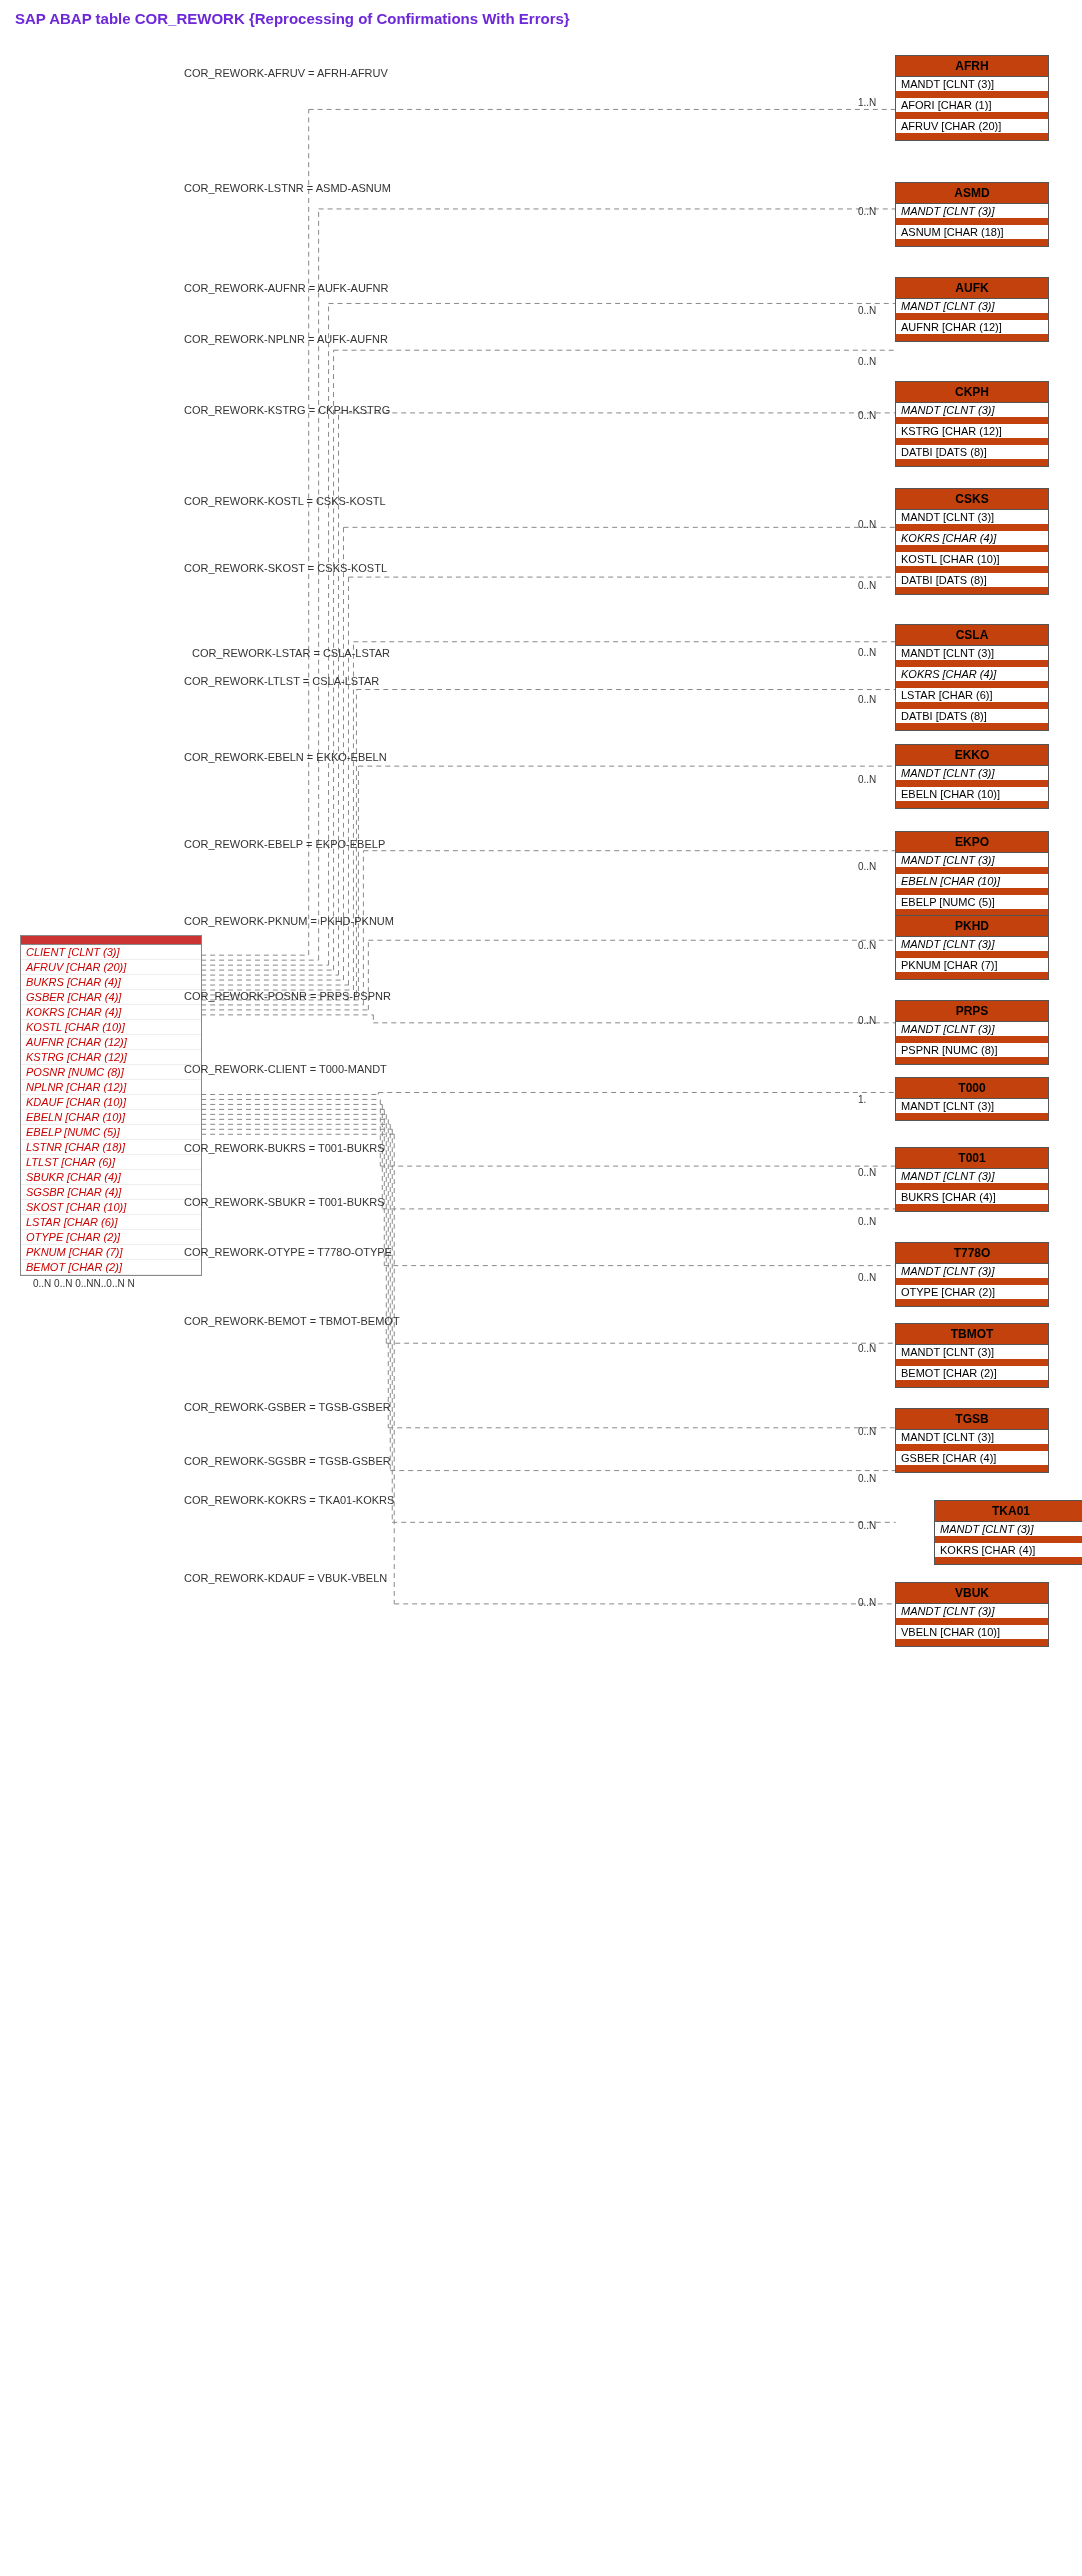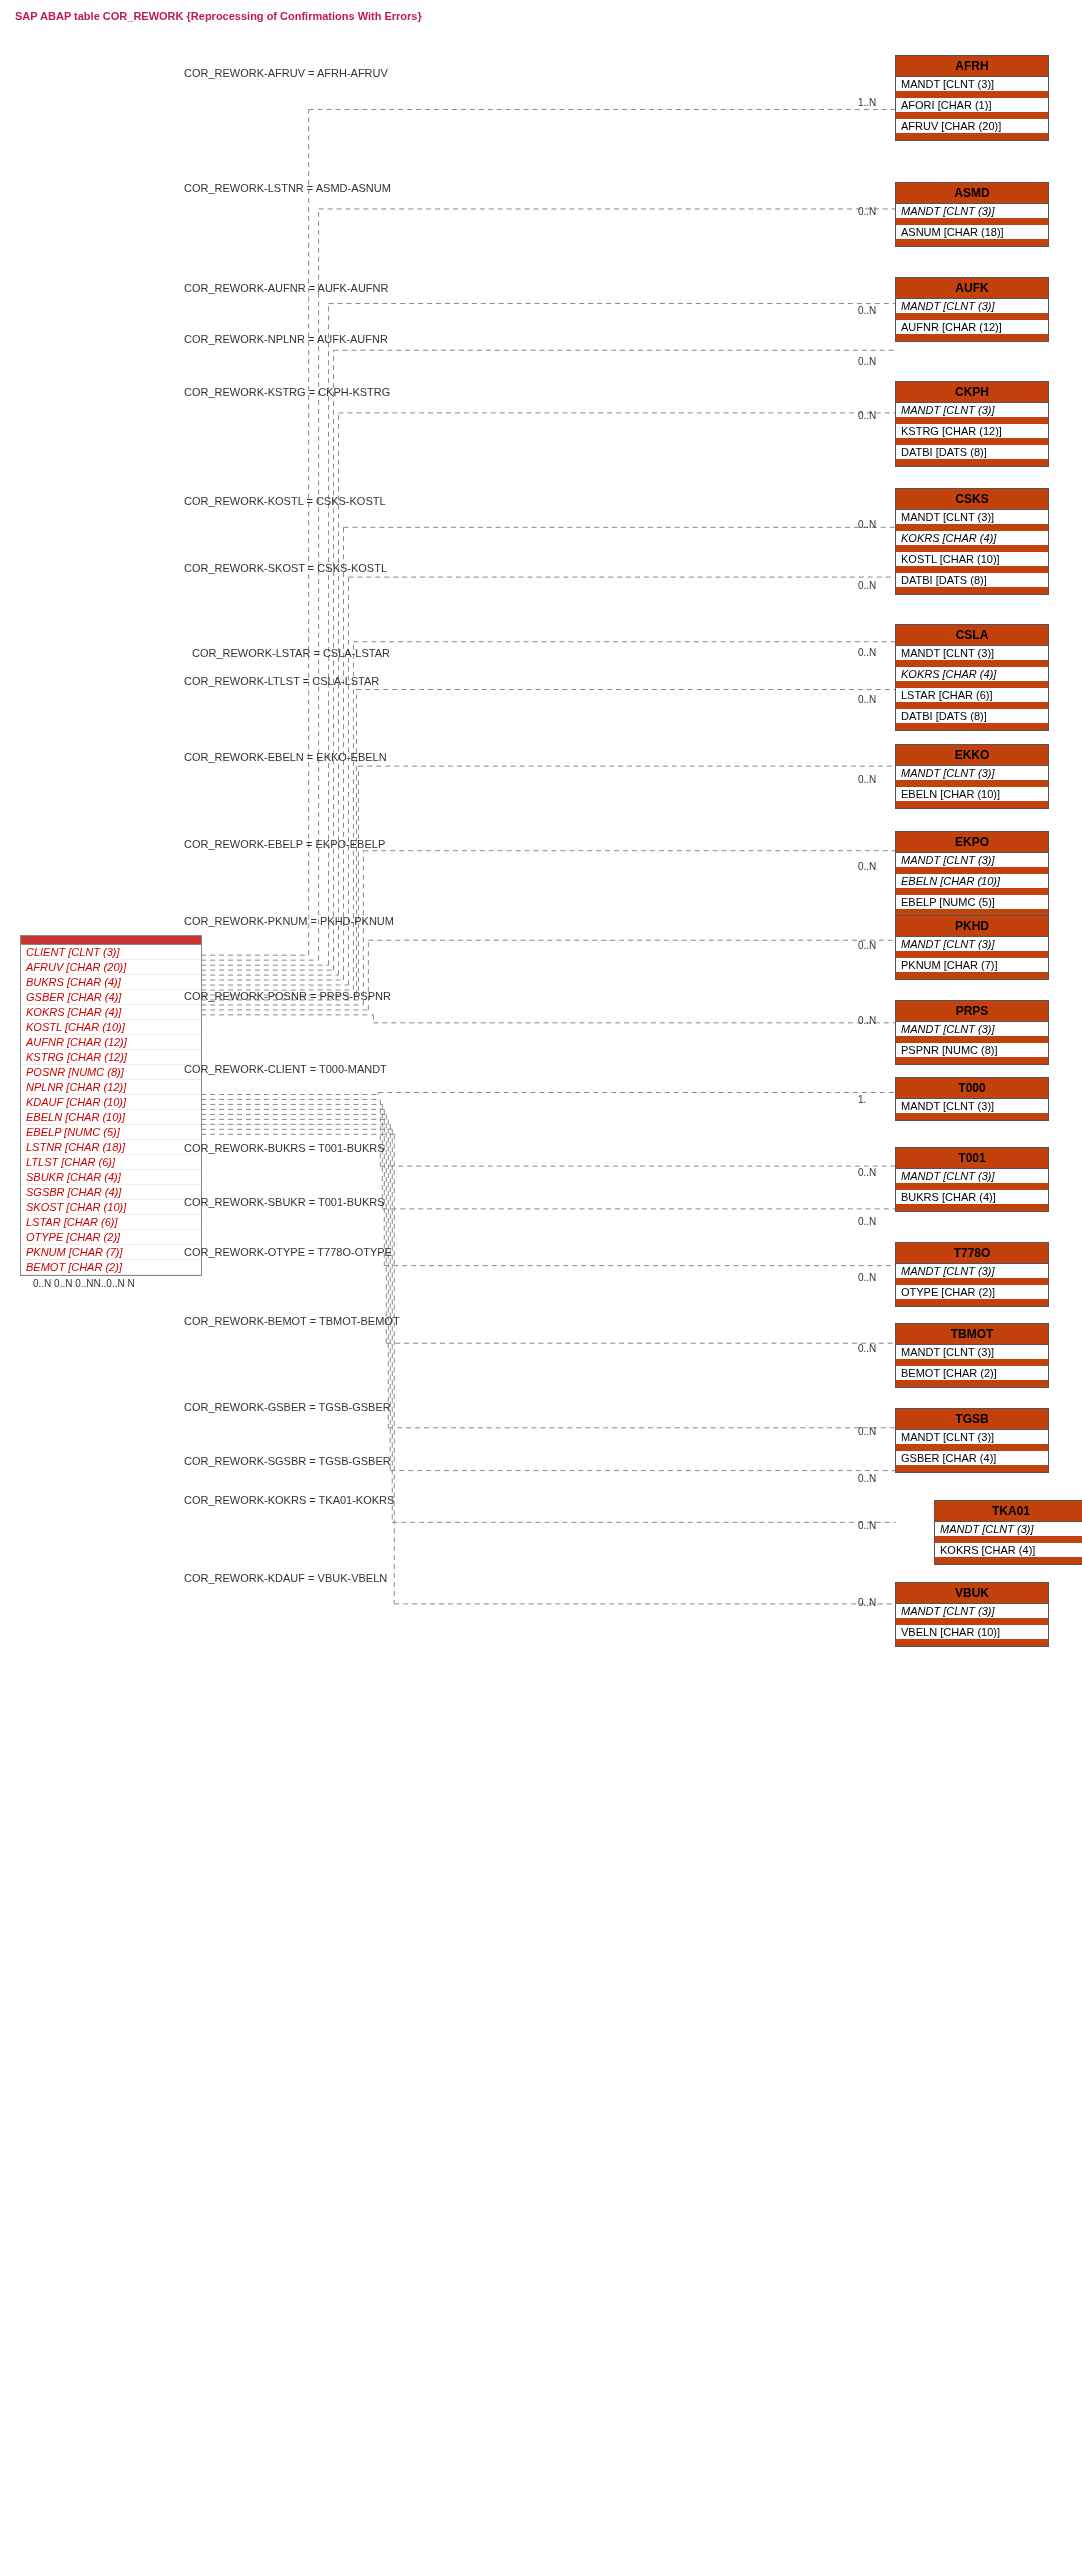--- a/index.html
+++ b/index.html
@@ -7,24 +7,24 @@
       background: #fff;
       font-family: Arial, sans-serif;
       font-size: 12px;
       width: 1083px;
       min-height: 2576px;
       position: relative;
       overflow-x: hidden;
     }
 
     .page-title {
-      font-size: 11px;
+      font-size: 15px;
       font-weight: bold;
       padding: 10px 15px;
-      color: #be185d;
+      color: #6d28d9;
     }
 
     .diagram-container {
       position: relative;
       width: 1083px;
       min-height: 2537px;
     }
 
     
     .main-table {
@@ -269,21 +269,21 @@
     <div class="connector-label" style="top: 333px; left: 184px;">COR_REWORK-NPLNR = AUFK-AUFNR</div>
     <div class="cardinality" style="top: 356px; left: 858px;">0..N</div>
     <div class="rel-table" style="top: 381px; right: 28px; left: 895px;">
       <div class="rel-table-header">CKPH</div>
       <div class="rel-table-body">
         <div class="rel-table-row italic">MANDT [CLNT (3)]</div>
         <div class="rel-table-row">KSTRG [CHAR (12)]</div>
         <div class="rel-table-row">DATBI [DATS (8)]</div>
       </div>
     </div>
-    <div class="connector-label" style="top: 386px; left: 184px; text-align: center;">COR_REWORK-KSTRG = CKPH-KSTRG</div>
+    <div class="connector-label" style="top: 404px; left: 184px; text-align: center;">COR_REWORK-KSTRG = CKPH-KSTRG</div>
     <div class="cardinality" style="top: 410px; left: 858px;">0..N</div>
     <div class="rel-table" style="top: 488px; right: 28px; left: 895px;">
       <div class="rel-table-header">CSKS</div>
       <div class="rel-table-body">
         <div class="rel-table-row">MANDT [CLNT (3)]</div>
         <div class="rel-table-row italic">KOKRS [CHAR (4)]</div>
         <div class="rel-table-row">KOSTL [CHAR (10)]</div>
         <div class="rel-table-row">DATBI [DATS (8)]</div>
       </div>
     </div>

